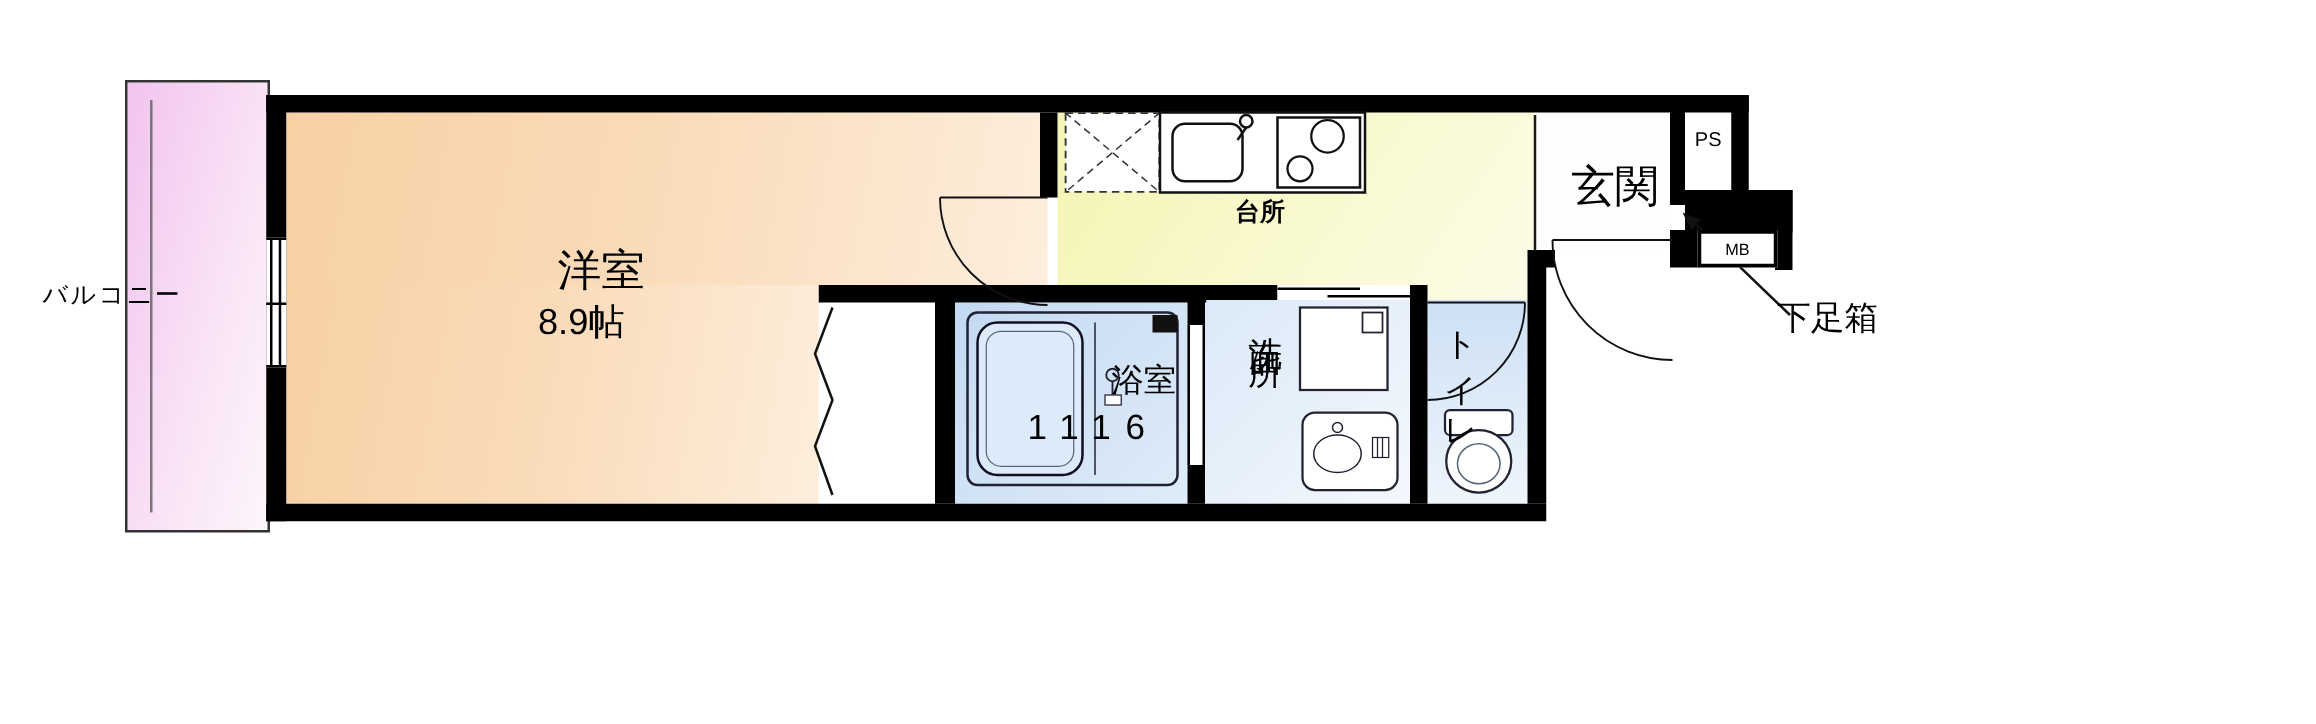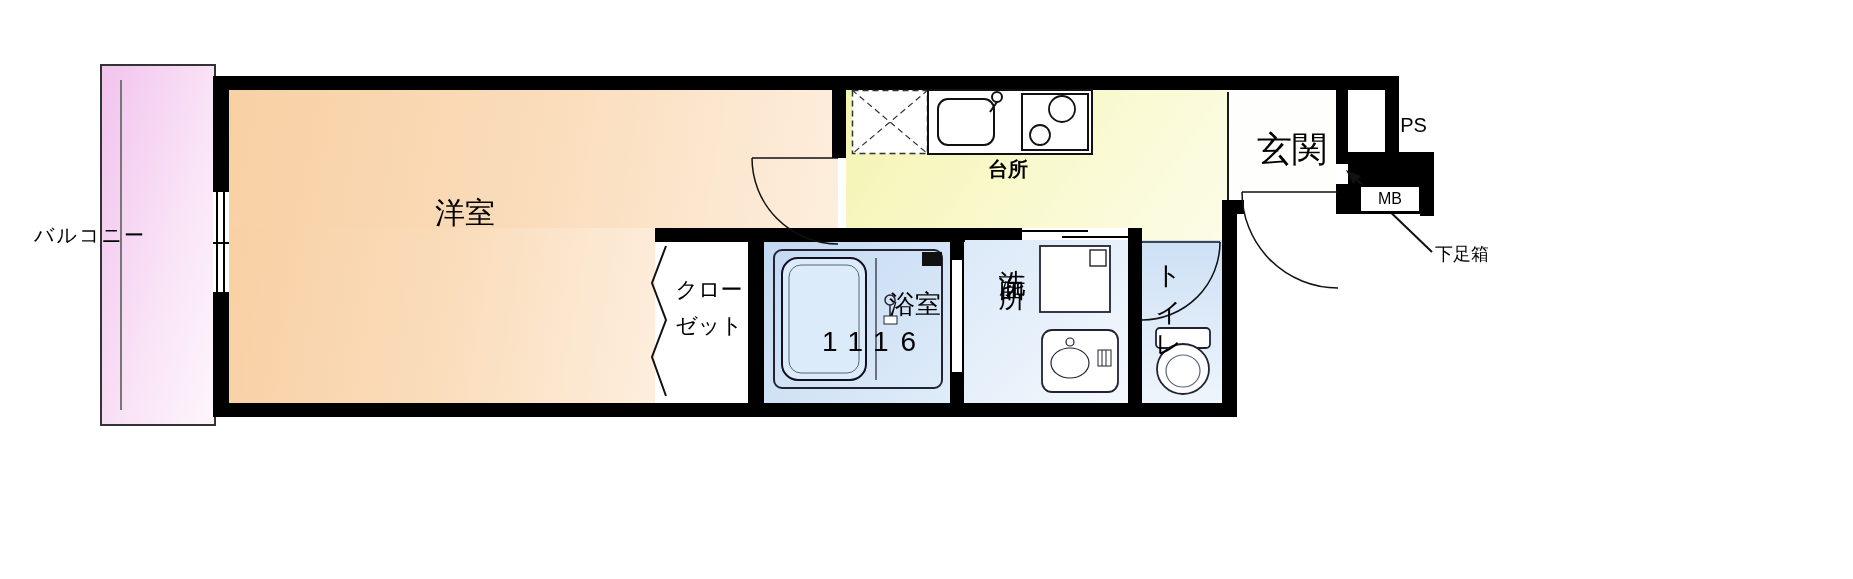--- a/index.html
+++ b/index.html
@@ -49,21 +49,21 @@
 
   .bath-door{left:950px;top:260px;width:14px;height:112px;background:#fff;
     border-left:2px solid #000;border-right:2px solid #000;box-sizing:border-box;}
 
   .slide-door{left:1022px;top:228px;width:106px;height:12px;background:#fff;}
   .slide-door .l1{position:absolute;left:0;top:2px;width:62%;height:2px;background:#000;}
   .slide-door .l2{position:absolute;right:0;bottom:2px;width:62%;height:2px;background:#000;}
 
   .mb-box{left:1358px;top:184px;width:64px;height:30px;background:#fff;
     border:3px solid #000;box-sizing:border-box;z-index:5;
-    display:flex;align-items:center;justify-content:center;font-size:16px;}
+    display:flex;align-items:center;justify-content:center;font-size:13px;}
 </style>
 </head>
 <body>
 
 <div class="plan">
 
   <div class="floor balcony">
     <div class="balcony-inner"></div>
   </div>
   <div class="floor room-upper"></div>
@@ -177,37 +177,34 @@
     </g>
 
     <g>
       <line x1="1432" y1="252" x2="1356" y2="179" stroke="#111" stroke-width="2"></line>
       <polygon points="1346,170 1361,176 1353,184" fill="#111"></polygon>
     </g>
   </svg>
 
   <div class="label" style="left:34px;top:222px;font-size:20px;letter-spacing:2px;">バルコニー</div>
 
-  <div class="label center" style="left:380px;top:193px;width:170px;font-size:30px;">洋室</div>
+  <div class="label center" style="left:396px;top:193px;width:170px;font-size:35px;">洋室</div>
+  <div class="label center" style="left:380px;top:238px;width:170px;font-size:29px;">8.9帖</div>
 
   <div class="label center" style="left:940px;top:156px;width:136px;font-size:20px;font-weight:bold;">台所</div>
 
   <div class="label center" style="left:1240px;top:126px;width:104px;font-size:35px;">玄関</div>
 
-  <div class="label center" style="left:1348px;top:114px;width:37px;font-size:20px;padding-left:47px;">PS</div>
-
-  <div class="label center" style="left:670px;top:272px;width:78px;font-size:22px;line-height:36px;white-space:normal;">
-    <span style="display:block;">クロー</span>
-    <span style="display:block;">ゼット</span>
-  </div>
+  <div class="label center" style="left:1348px;top:104px;width:37px;font-size:16px;">PS</div>
+
 
   <div class="label center" style="left:860px;top:287px;width:110px;font-size:26px;">浴室</div>
   <div class="label center" style="left:790px;top:326px;width:170px;font-size:28px;letter-spacing:12px;">1116</div>
 
   <div class="label vtext" style="left:994px;top:248px;font-size:27px;letter-spacing:7px;">洗面所</div>
 
   <div class="label vtext" style="left:1152px;top:246px;font-size:26px;letter-spacing:6px;">トイレ</div>
 
-  <div class="label center" style="left:1396px;top:238px;width:132px;font-size:18px;line-height:33px;white-space:normal;">
+  <div class="label center" style="left:1396px;top:238px;width:132px;font-size:27px;line-height:33px;white-space:normal;">
     <span style="display:block;">下足箱</span>
   </div>
 
 </div>
 
 </body></html>

